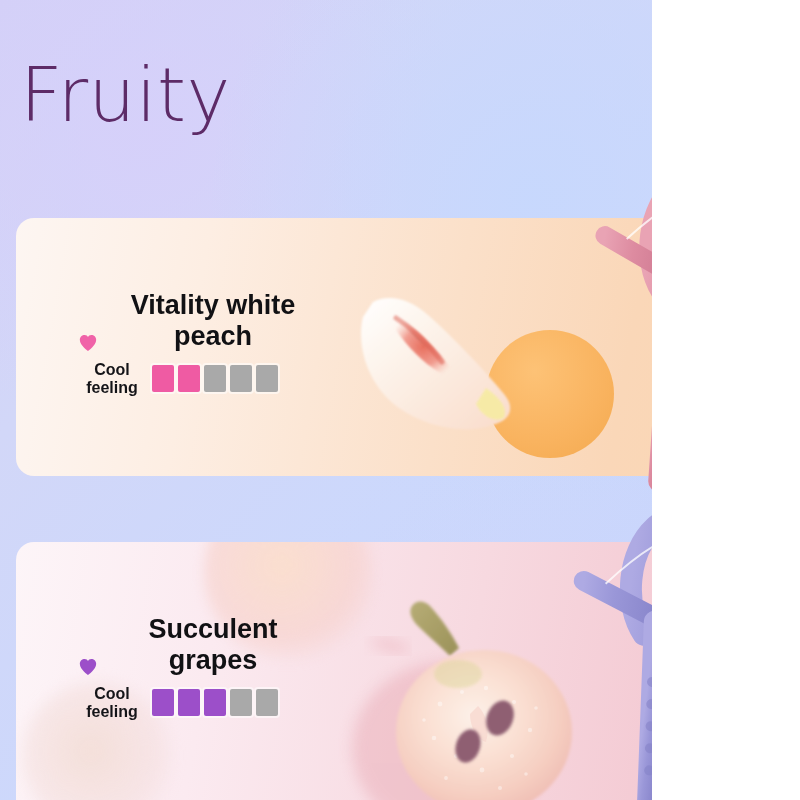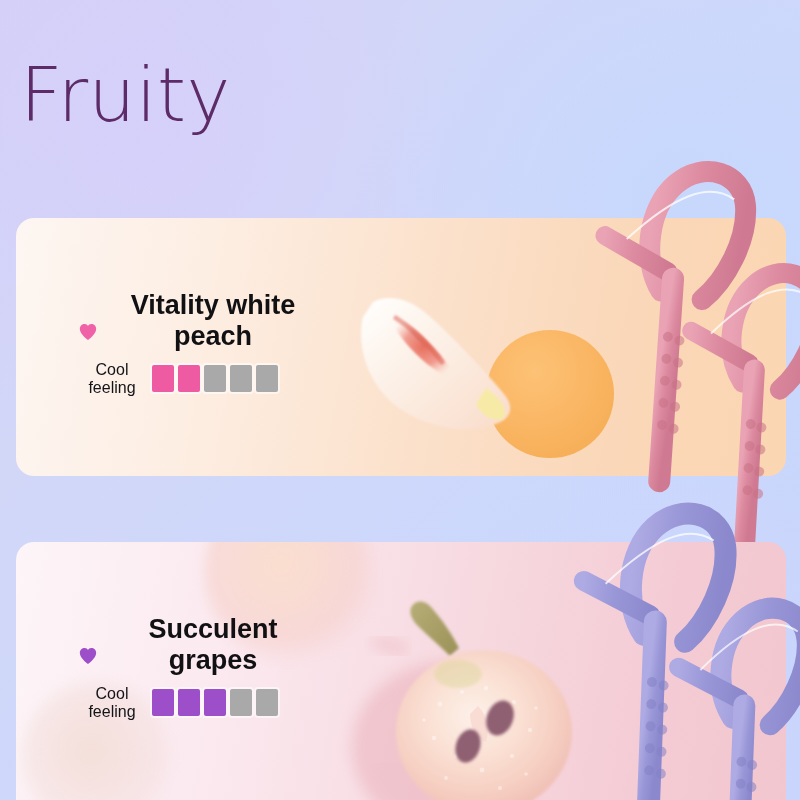--- a/index.html
+++ b/index.html
@@ -6,21 +6,21 @@
     margin: 0;
     padding: 0;
     background: #ffffff;
   }
   body {
     font-family: "Liberation Sans", sans-serif;
   }
 
   #poster {
     position: relative;
-    width: 800px;
+    width: 652px;
     height: 800px;
     overflow: hidden;
     background:
       linear-gradient(135deg, #d3d0f7 0%, #d2d7f8 30%, #ccd8fc 62%, #c6d4fb 100%);
   }
 
   
   .bg-wash-a {
     position: absolute;
     left: -160px; top: -180px;
@@ -131,21 +131,21 @@
     position: absolute;
     left: 62px;
     z-index: 6;
   }
   #card-peach .card-text { top: 72px; }
   #card-grape { }
   #card-grape .card-text { top: 72px; }
 
   .title-row {
     display: flex;
-    align-items: center;
+    align-items: flex-end;
   }
   .heart-icon {
     width: 20px;
     height: 20px;
     flex: 0 0 auto;
     margin-top: 22px;
     margin-right: 6px;
   }
   .flavor-title {
     font-size: 27px;
@@ -157,21 +157,21 @@
     font-family: "Liberation Sans", sans-serif;
   }
 
   .meter-row {
     display: flex;
     align-items: center;
     margin-top: 8px;
   }
   .meter-label {
     font-size: 16px;
-    font-weight: normal;
+    font-weight: bold;
     color: #141418;
     line-height: 1.12;
     width: 68px;
     text-align: center;
     font-family: "Liberation Sans", sans-serif;
   }
   .meter-bars {
     display: flex;
     gap: 4px;
     margin-left: 6px;

